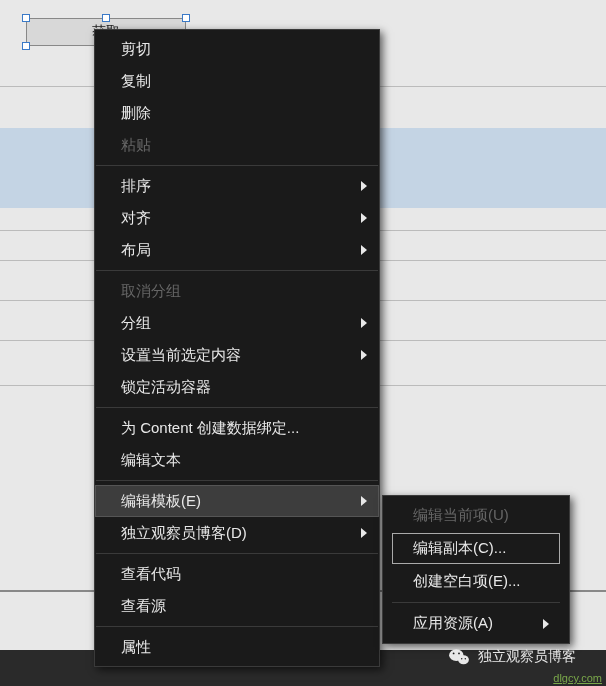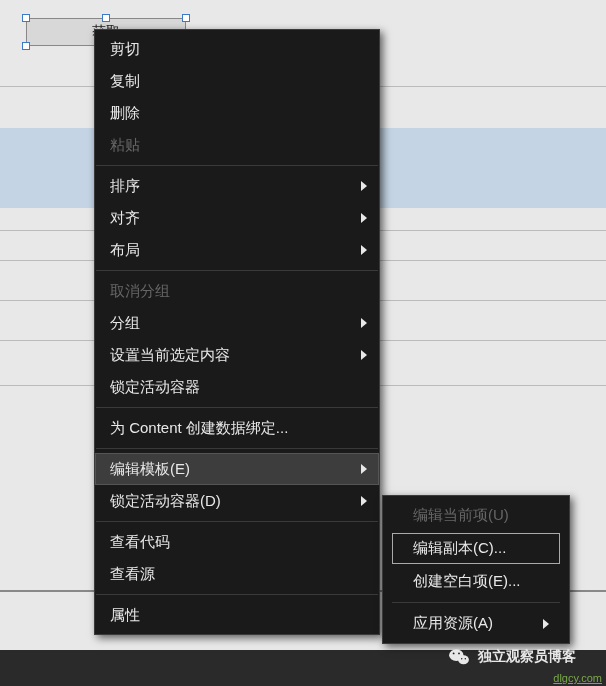--- a/index.html
+++ b/index.html
@@ -69,21 +69,21 @@
       width: 286px;
       background: #1a1a1a;
       border: 1px solid #3a3a3a;
       box-shadow: 3px 3px 8px rgba(0,0,0,0.6);
       padding: 3px 0;
     }
     .menu-item {
       display: flex;
       align-items: center;
       height: 32px;
-      padding-left: 15px;
+      padding-left: 26px;
       padding-right: 10px;
       color: #e8e8e8;
       font-size: 15px;
       cursor: default;
       position: relative;
     }
     .menu-item.disabled {
       color: #666;
     }
     .menu-item.highlighted {
@@ -128,21 +128,20 @@
     }
     .watermark {
       position: absolute;
       right: 30px;
       bottom: 20px;
       display: flex;
       align-items: center;
       gap: 8px;
       color: #e8e8e8;
       font-size: 14px;
-      font-weight: bold;
     }
     .watermark .wechat-icon {
       width: 22px;
       height: 18px;
       position: relative;
     }
     .watermark .wechat-icon svg { width: 22px; height: 18px; }
     .watermark-url {
       position: absolute;
       right: 4px;
@@ -214,27 +213,30 @@
       <span>设置当前选定内容</span>
       <span class="arrow"></span>
     </div>
   <div class="menu-item">
       <span>锁定活动容器</span>
     </div>
   <div class="menu-separator"></div>
   <div class="menu-item">
       <span>为 Content 创建数据绑定...</span>
     </div>
+  <div class="menu-item">
+      <span>编辑文本</span>
+    </div>
   <div class="menu-separator"></div>
   <div class="menu-item highlighted">
       <span>编辑模板(E)</span>
       <span class="arrow"></span>
     </div>
   <div class="menu-item">
-      <span>锁定活动容器(D)</span>
+      <span>独立观察员博客(D)</span>
       <span class="arrow"></span>
     </div>
   <div class="menu-separator"></div>
   <div class="menu-item">
       <span>查看代码</span>
     </div>
   <div class="menu-item">
       <span>查看源</span>
     </div>
   <div class="menu-separator"></div>

